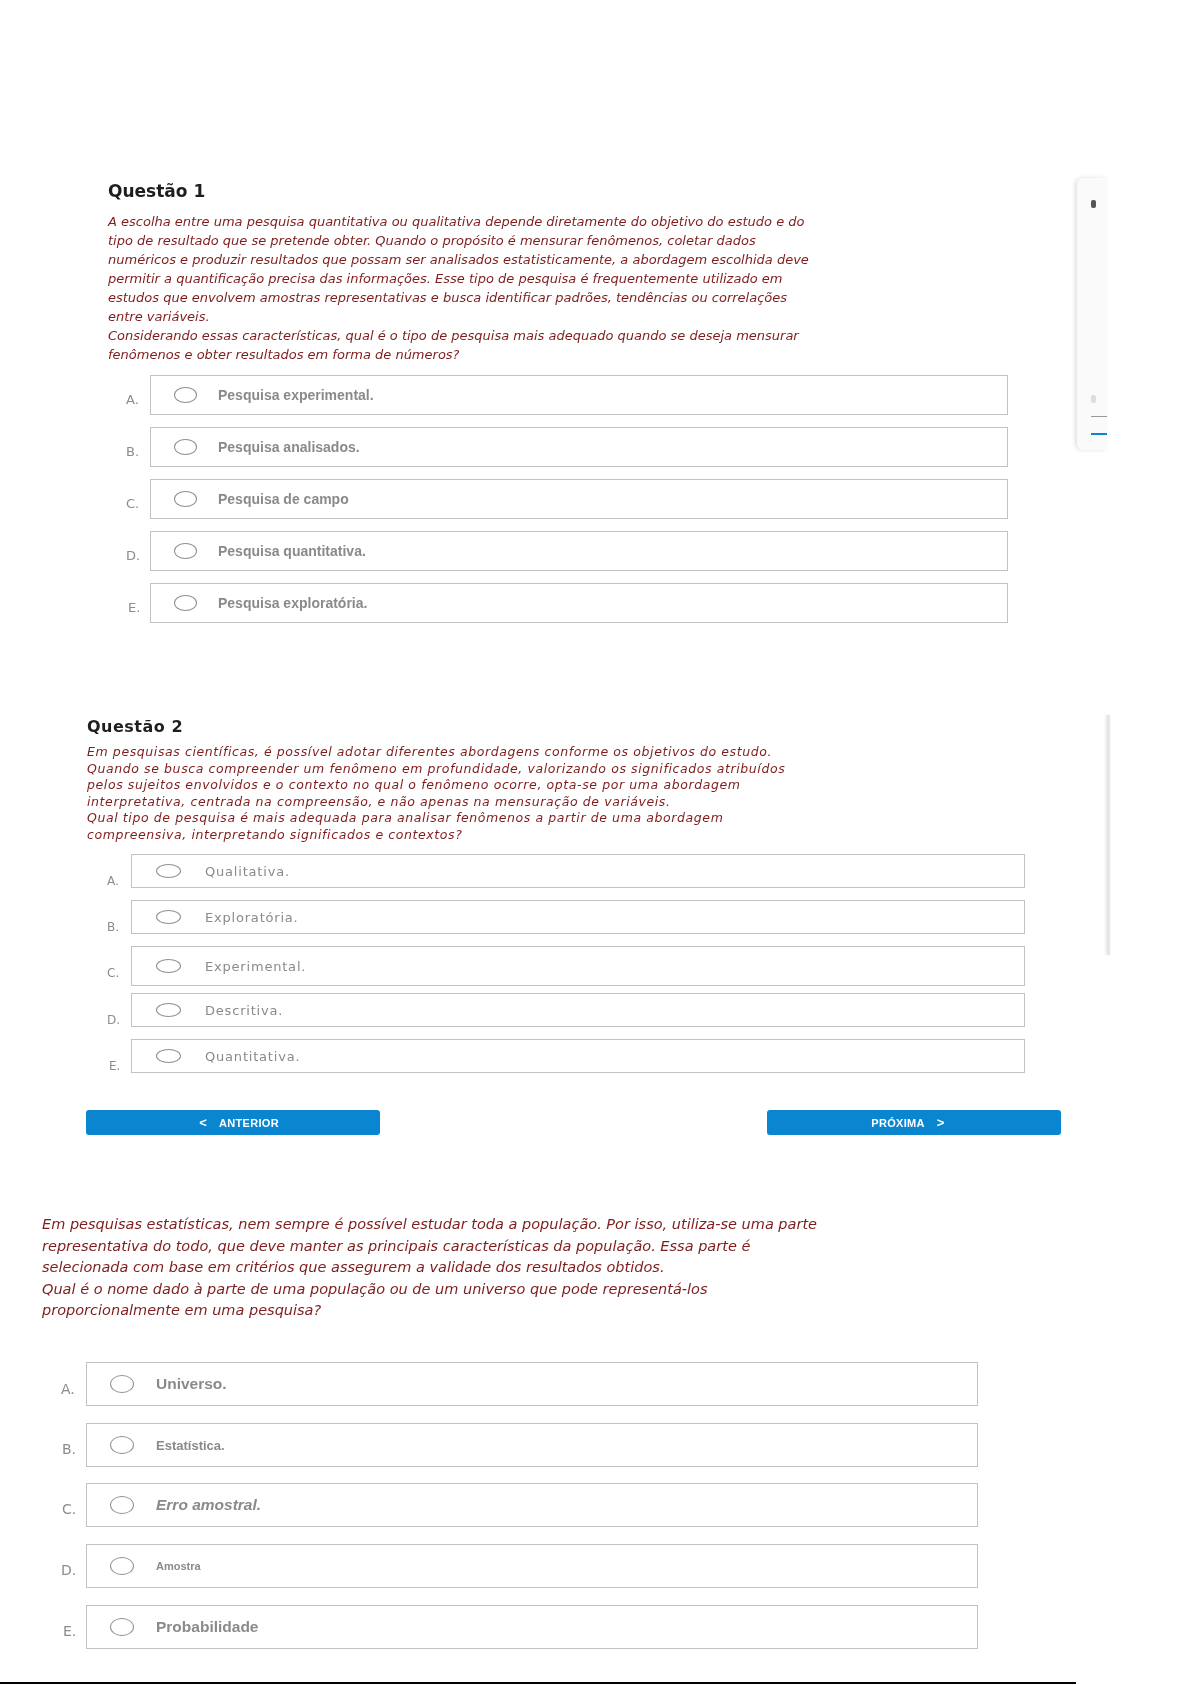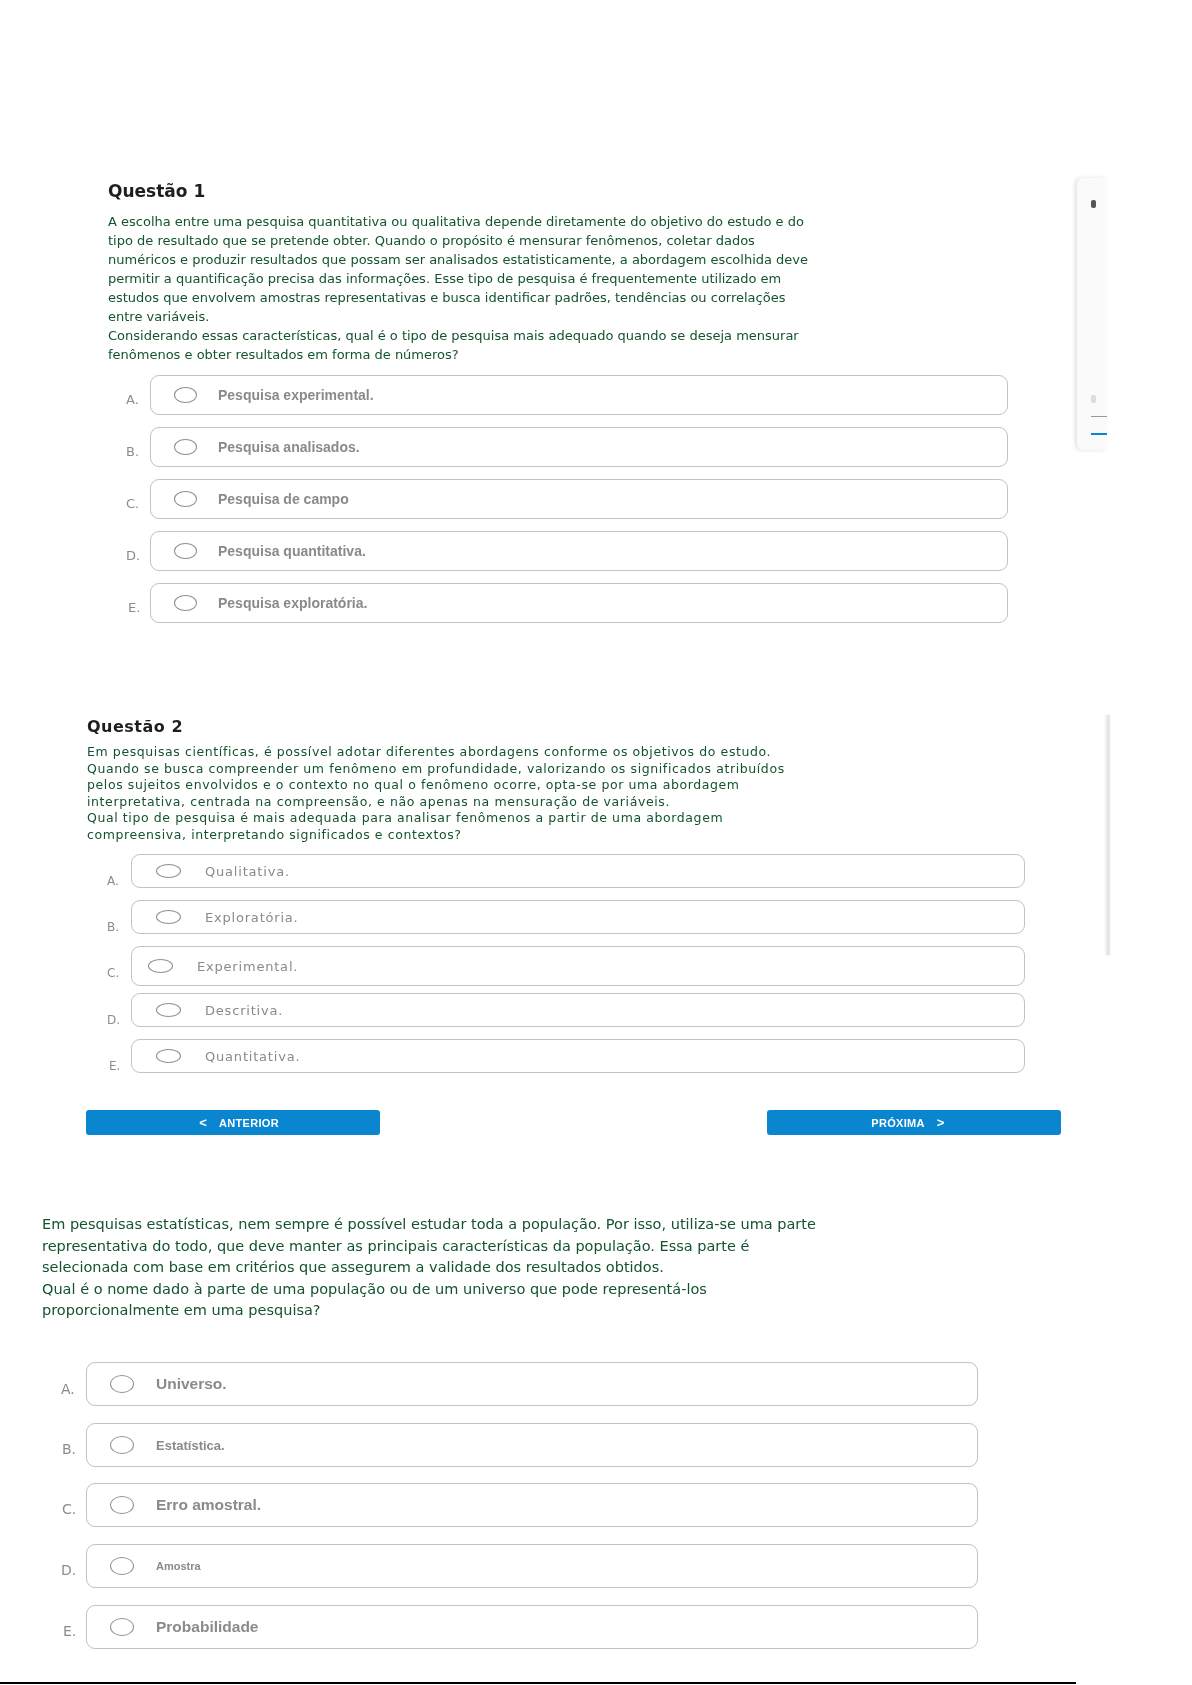--- a/index.html
+++ b/index.html
@@ -1,21 +1,21 @@
 <!DOCTYPE html>
 <html><head>
 <meta charset="utf-8">
 <style>
   html, body { margin:0; padding:0; background:#ffffff; }
   body { width:1192px; height:1685px; position:relative; overflow:hidden; font-family:"DejaVu Sans", sans-serif; }
   .q { position:absolute; }
   .q-title { color:#1e1e1e; font-weight:bold; margin:0; }
-  .q-body { color:#14532d; margin:0; white-space:pre-line; }
+  .q-body { color:#7f1d1d; margin:0; white-space:pre-line;font-style:italic; }
   .opt-letter { color:#8c8c8c; position:absolute; }
-  .opt-box { position:absolute; border:1.5px solid #c2c2c2; border-radius:9px; background:#fff; box-sizing:border-box; display:flex; align-items:center; cursor:pointer; }
+  .opt-box { position:absolute; border:1.5px solid #c2c2c2; border-radius:0; background:#fff; box-sizing:border-box; display:flex; align-items:center; cursor:pointer; }
   .radio { border:1.5px solid #8f8f8f; border-radius:50%; box-sizing:border-box; flex:none; }
   .opt-text { color:#8a8a8a; font-family:"Liberation Sans", sans-serif; font-weight:bold; }
   .btn { position:absolute; background:#0a86d0; color:#fff; border-radius:3px; display:flex; align-items:center; justify-content:center; font-family:"Liberation Sans", sans-serif; font-weight:bold; font-size:11px; letter-spacing:0.3px; cursor:pointer; }
   .btn .chev { font-weight:bold; font-size:13px; margin:0 12px; }
   .side-panel { position:absolute; background:#fafafa; box-shadow:-2px 0 4px rgba(0,0,0,0.12); border-radius:6px 0 0 6px; }
   .divider-v { position:absolute; background:#e6e6e6; box-shadow:-1px 0 3px rgba(0,0,0,0.12); }
   .bottom-line { position:absolute; left:0; bottom:1px; width:1076px; height:2px; background:#000; }
 </style>
 </head>
 <body>
@@ -99,21 +99,21 @@
   </div>
   <div>
     <span class="opt-letter" style="left:107px; top:920px; font-size:12px;">B.</span>
     <div class="opt-box" style="left:131px; top:900px; width:894px; height:34px; padding-left:24px;">
       <span class="radio" style="width:25px; height:14px; margin-right:24px;"></span>
       <span class="opt-text" style="font-size:13px; font-weight:normal; letter-spacing:0.8px; font-family:'DejaVu Sans', sans-serif;">Exploratória.</span>
     </div>
   </div>
   <div>
     <span class="opt-letter" style="left:107px; top:966px; font-size:12px;">C.</span>
-    <div class="opt-box" style="left:131px; top:946px; width:894px; height:40px; padding-left:16px;">
+    <div class="opt-box" style="left:131px; top:946px; width:894px; height:40px; padding-left:24px;">
       <span class="radio" style="width:25px; height:14px; margin-right:24px;"></span>
       <span class="opt-text" style="font-size:13px; font-weight:normal; letter-spacing:0.8px; font-family:'DejaVu Sans', sans-serif;">Experimental.</span>
     </div>
   </div>
   <div>
     <span class="opt-letter" style="left:107px; top:1013px; font-size:12px;">D.</span>
     <div class="opt-box" style="left:131px; top:993px; width:894px; height:34px; padding-left:24px;">
       <span class="radio" style="width:25px; height:14px; margin-right:24px;"></span>
       <span class="opt-text" style="font-size:13px; font-weight:normal; letter-spacing:0.8px; font-family:'DejaVu Sans', sans-serif;">Descritiva.</span>
     </div>
@@ -154,21 +154,21 @@
   </div>
   <div>
     <span class="opt-letter" style="left:62px; top:1441px; font-size:14px;">B.</span>
     <div class="opt-box" style="left:86px; top:1423px; width:892px; height:44px; padding-left:23px;">
       <span class="radio" style="width:24px; height:18px; margin-right:22px;"></span>
       <span class="opt-text" style="font-size:13px;">Estatística.</span>
     </div>
   </div>
   <div>
     <span class="opt-letter" style="left:62px; top:1501px; font-size:14px;">C.</span>
-    <div class="opt-box" style="left:86px; top:1483px; width:892px; height:44px; padding-left:23px;">
+    <div class="opt-box" style="left:86px; top:1483px; width:892px; height:44px; padding-left:23px;font-style:italic;">
       <span class="radio" style="width:24px; height:18px; margin-right:22px;"></span>
       <span class="opt-text" style="font-size:15.5px;">Erro amostral.</span>
     </div>
   </div>
   <div>
     <span class="opt-letter" style="left:61px; top:1562px; font-size:14px;">D.</span>
     <div class="opt-box" style="left:86px; top:1544px; width:892px; height:44px; padding-left:23px;">
       <span class="radio" style="width:24px; height:18px; margin-right:22px;"></span>
       <span class="opt-text" style="font-size:11px;">Amostra</span>
     </div>

